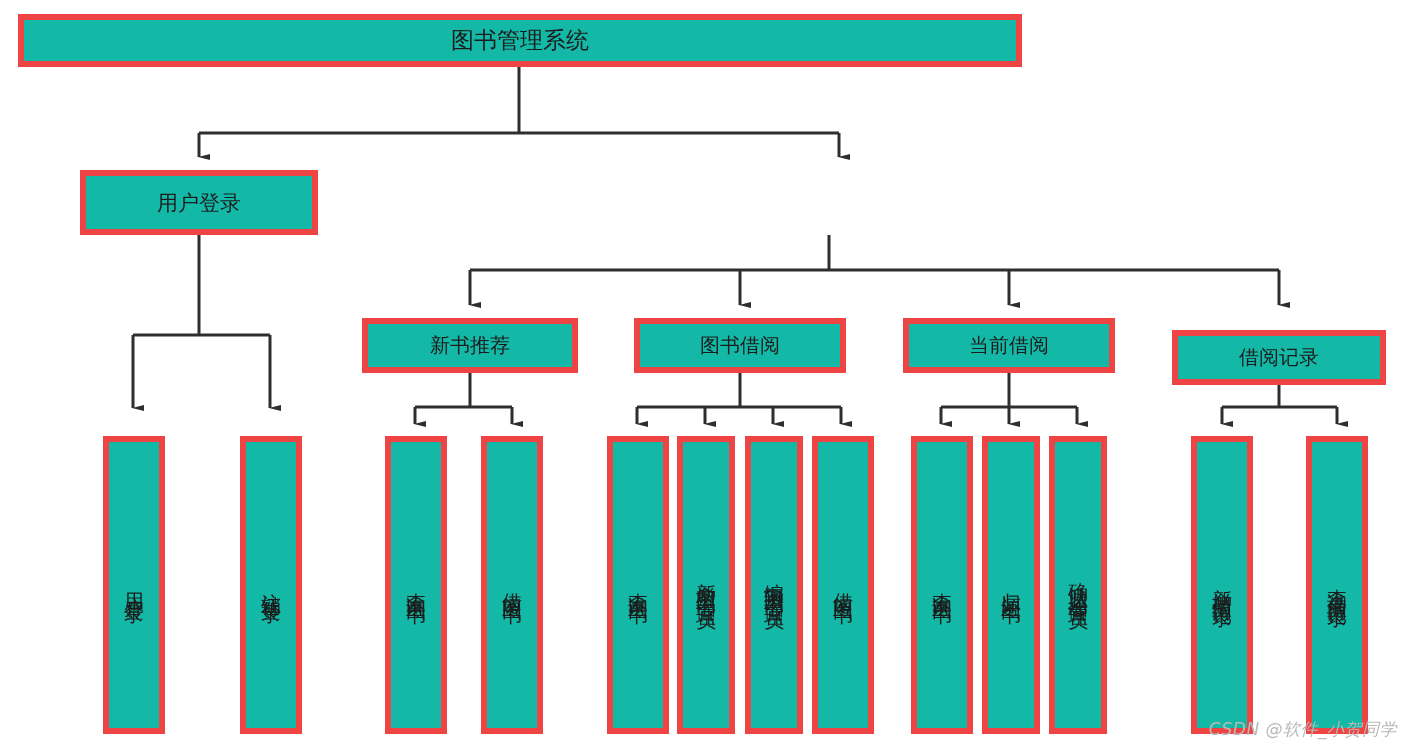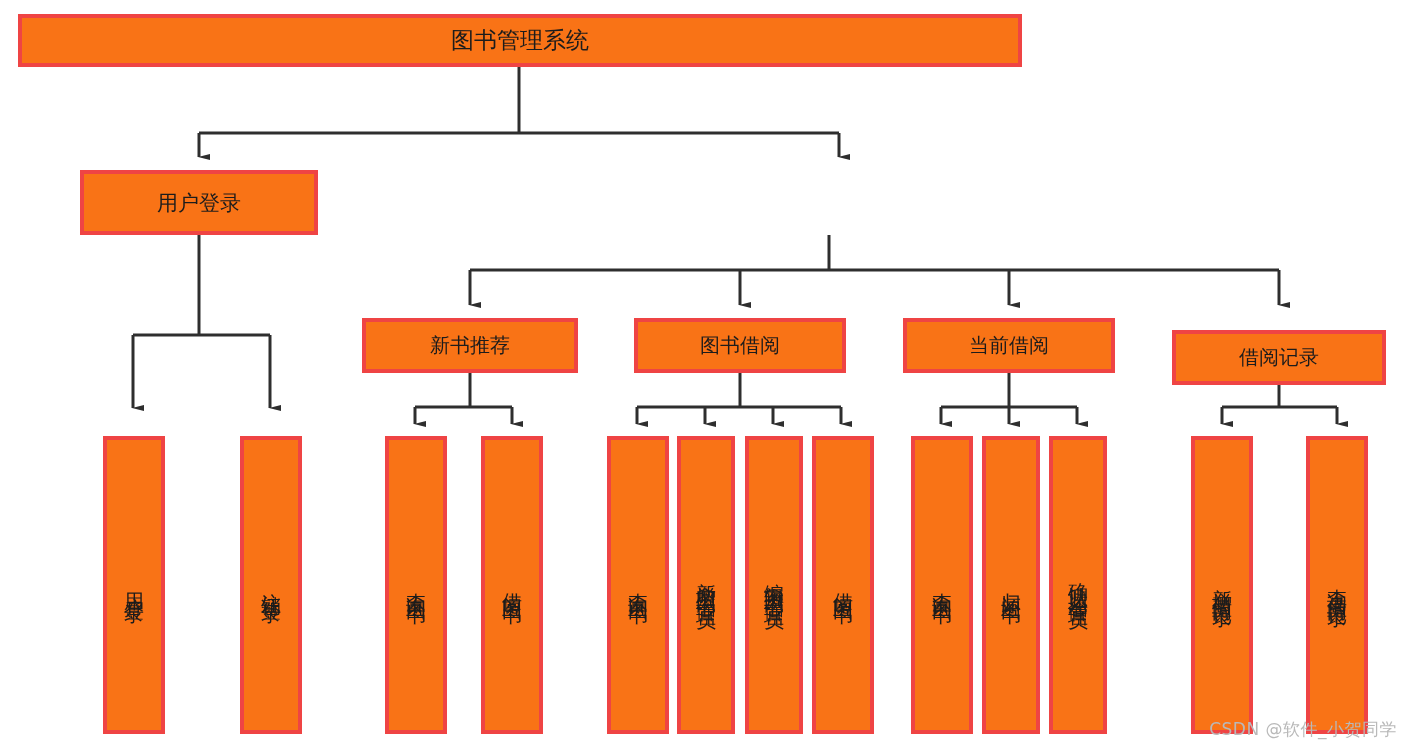--- a/index.html
+++ b/index.html
@@ -22,22 +22,22 @@
     position: absolute;
     left: 0;
     top: 0;
     width: 1405px;
     height: 747px;
     pointer-events: none;
   }
   .node {
     position: absolute;
     box-sizing: border-box;
-    background: #f97316;
-    border: 4px solid #ef4444;
+    background: #14b8a6;
+    border: 6px solid #ef4444;
     display: flex;
     align-items: center;
     justify-content: center;
     text-align: right;
     color: #1c1c1c;
     z-index: 2;
   }
   .node.root {
     font-size: 23px;
   }
@@ -61,20 +61,21 @@
   }
   .watermark {
     position: absolute;
     right: 8px;
     bottom: 6px;
     font-size: 17px;
     color: #b9b9b9;
     letter-spacing: 0.5px;
     z-index: 3;
     white-space: nowrap;
+    font-style: italic;
   }
 </style>
 </head>
 <body>
 
 <div id="canvas">
 
   <svg id="edges" viewBox="0 0 1405 747" xmlns="http://www.w3.org/2000/svg">
     <defs>
       <marker id="arw" markerWidth="10" markerHeight="12" refX="3" refY="11" orient="auto" markerUnits="userSpaceOnUse">

